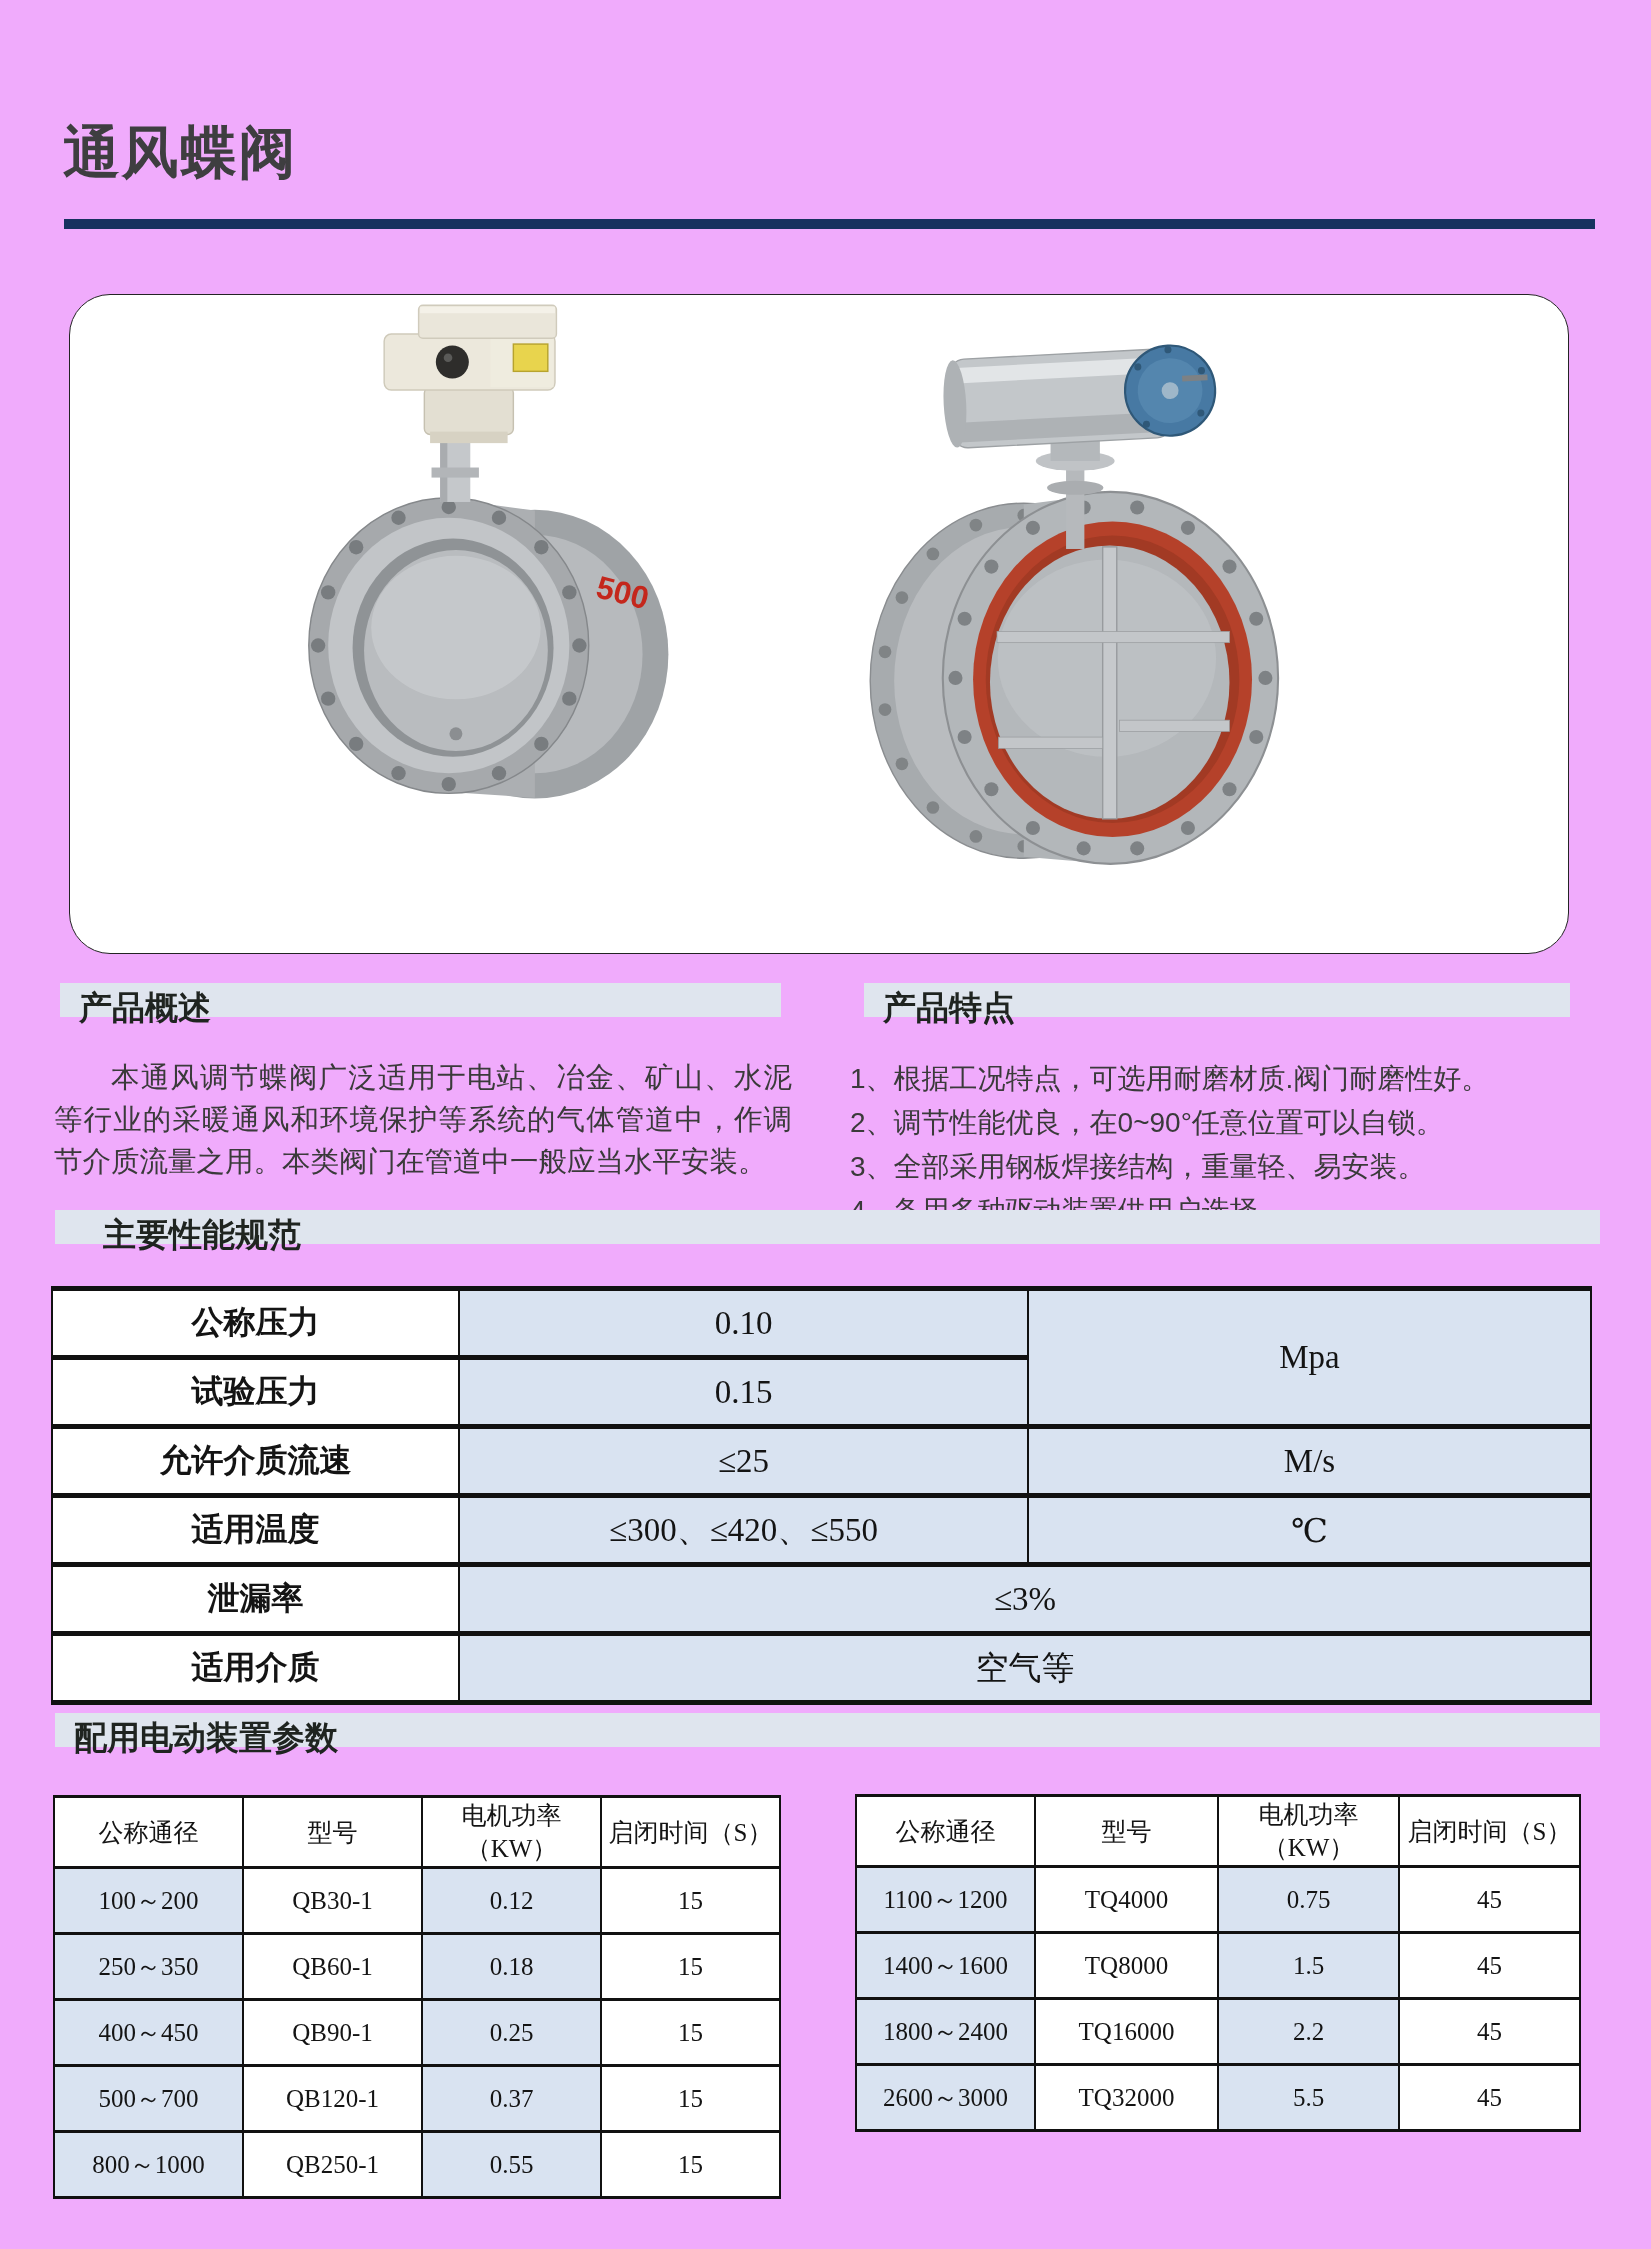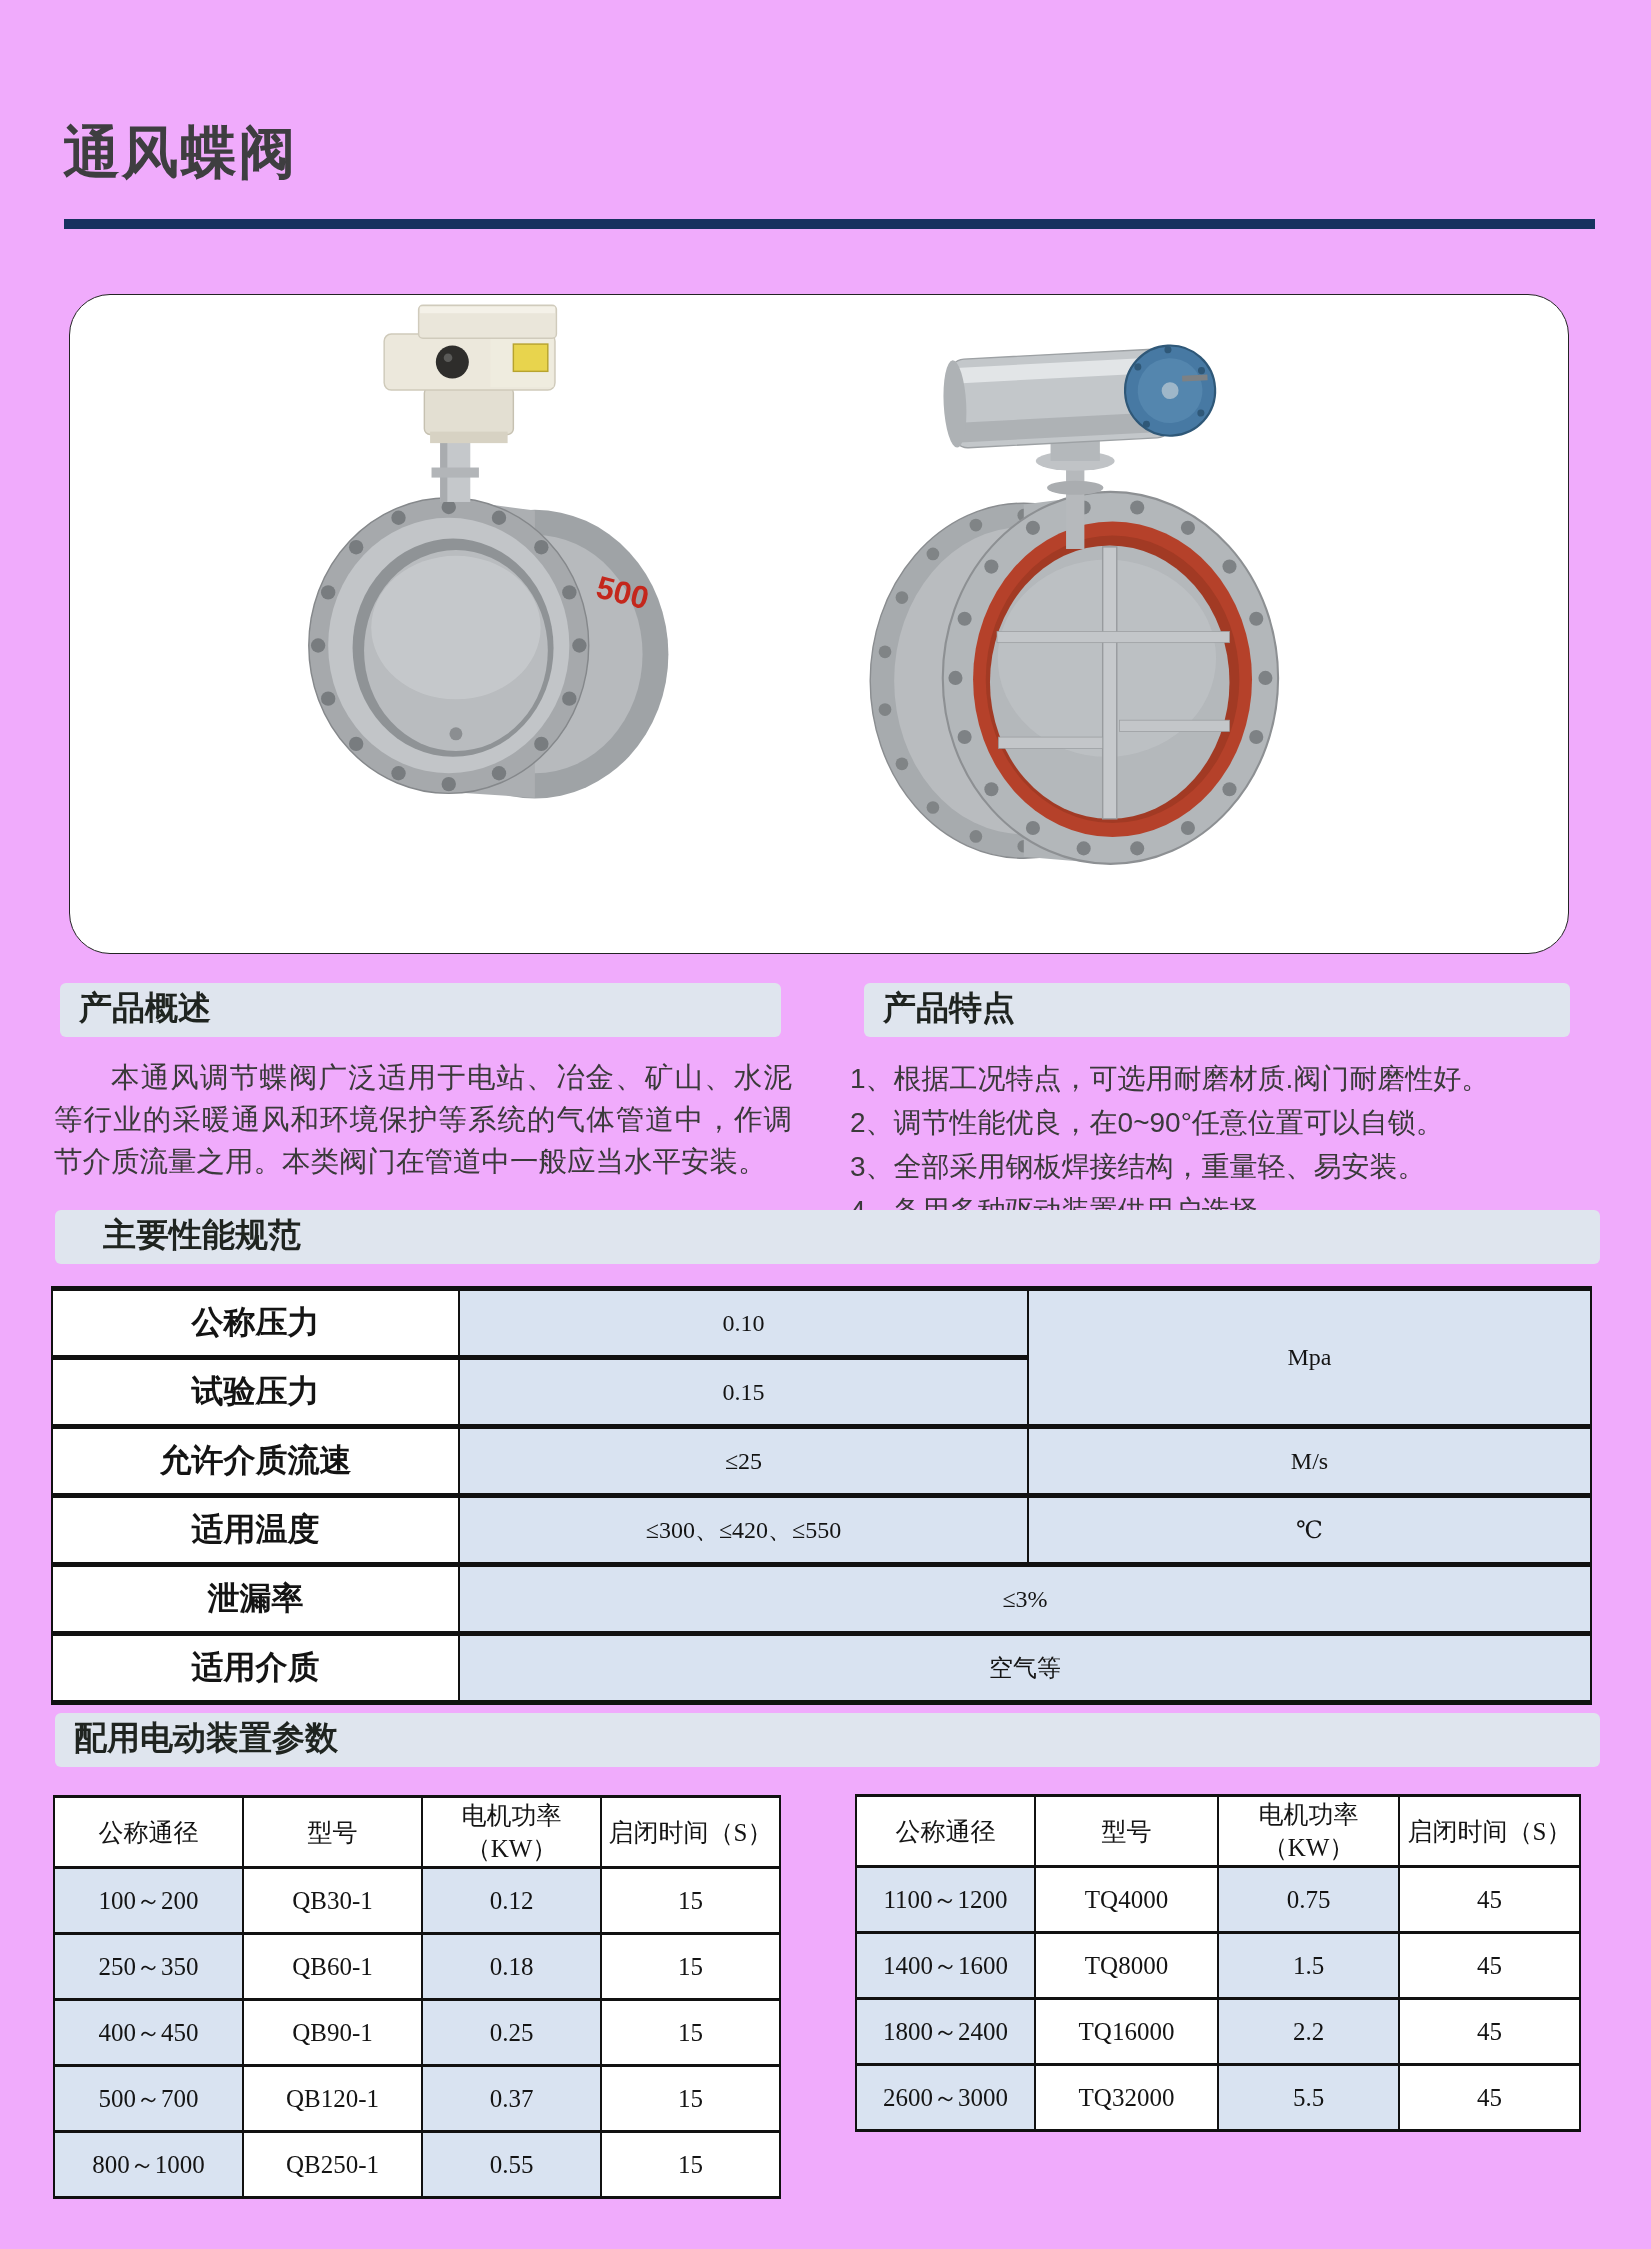--- a/index.html
+++ b/index.html
@@ -2,34 +2,34 @@
 <html style="font-size:11.7px"><head>
 <meta charset="utf-8">
 <style>
   html,body{margin:0;padding:0;background:#fff;}
   .page{position:relative;width:1652px;height:2250px;background:#f0abfc;overflow:hidden;
         font-family:"Liberation Sans","DejaVu Sans",sans-serif;color:#222;}
   .abs{position:absolute;}
   .page-title{left:63px;top:115px;font-size:57px;font-weight:bold;color:#3e3e40;letter-spacing:1.5px;}
   .title-rule{left:64px;top:219px;width:1531px;height:9.5px;background:#17315f;}
   .image-panel{left:69px;top:294px;width:1498px;height:658px;border:1.5px solid #242424;border-radius:41px;background:#fff;}
-  .sec-bar{height:54px;background:#dfe5ee;line-height:50px;font-size:33px;font-weight:bold;color:#1f2420;
-           padding-left:19px;box-sizing:border-box;border-radius:6px;}
+  .sec-bar{height:34px;background:#dfe5ee;line-height:50px;font-size:33px;font-weight:bold;color:#1f2420;
+           padding-left:19px;box-sizing:border-box;}
   .bar-overview{left:60px;top:983px;width:721px;}
   .bar-features{left:864px;top:983px;width:706px;}
   .bar-perf{left:55px;top:1210px;width:1545px;padding-left:48px;}
   .bar-devices{left:55px;top:1713px;width:1545px;}
   .overview-par{left:54px;top:1056px;width:738px;font-size:28.5px;line-height:42px;color:#3a3a3a;
                 text-indent:2em;text-align:justify;}
   .features-list{left:850px;top:1053px;width:775px;font-size:28px;line-height:37px;color:#3a3a3a;}
   .features-list div{white-space:nowrap;margin-top:7px;}
   table{border-collapse:collapse;table-layout:fixed;font-family:"Liberation Serif","DejaVu Serif",serif;}
   .ptable{left:51px;top:1286px;width:1539px;border:2.2px solid #111;border-top:5.1px solid #111;border-bottom:5.1px solid #111;}
   .ptable td{border:2.2px solid #111;border-top-width:5.1px;border-bottom-width:5.1px;height:62px;
-             text-align:center;vertical-align:middle;font-size:24px;color:#141414;}
+             text-align:center;vertical-align:middle;font-size:33px;color:#141414;}
   .ptable td.lbl{background:#fff;font-weight:bold;font-size:32px;}
   .ptable td.val{background:#d9e3f1;}
   .dtable{border:2.9px solid #111;}
   .dtable td{border:2.2px solid #111;border-top-width:3.7px;border-bottom-width:3.7px;height:61px;
              text-align:center;vertical-align:middle;font-size:25px;color:#141414;}
   .dtable td.hd{background:#fff;}
   .dtable td.tint{background:#d9e3f1;}
   .dtable td.plain{background:#fff;}
   .dtable-left{left:53px;top:1795px;width:727px;}
   .dtable-right{left:855px;top:1794px;width:724px;}

